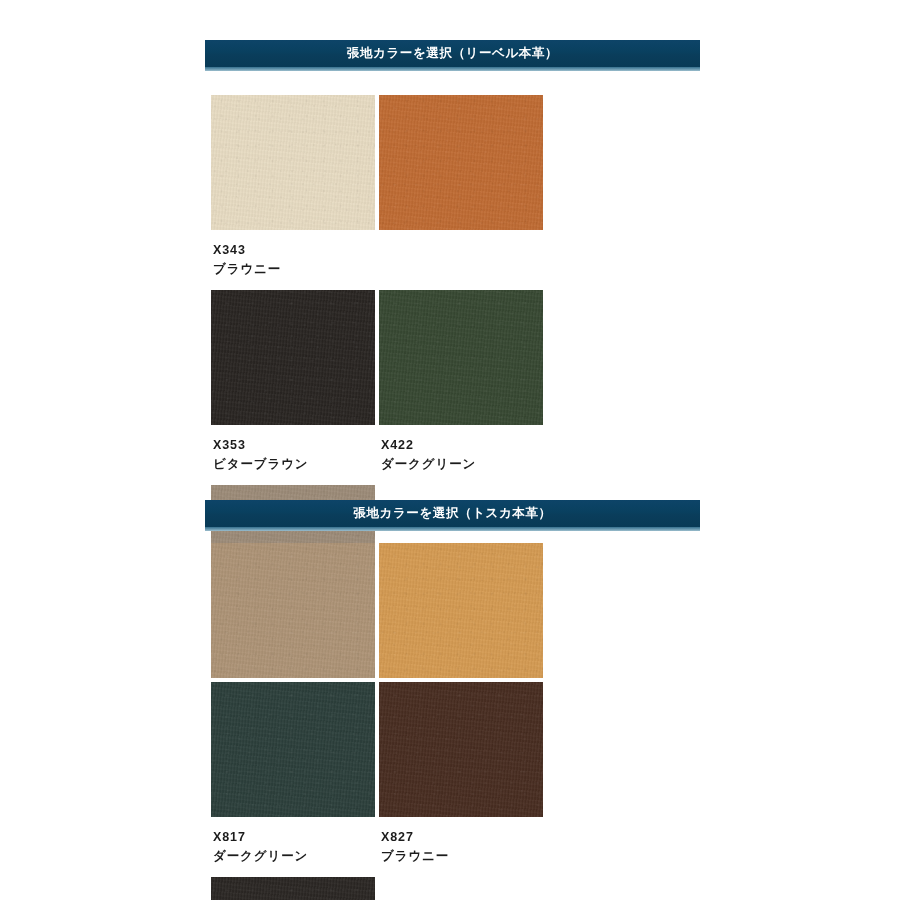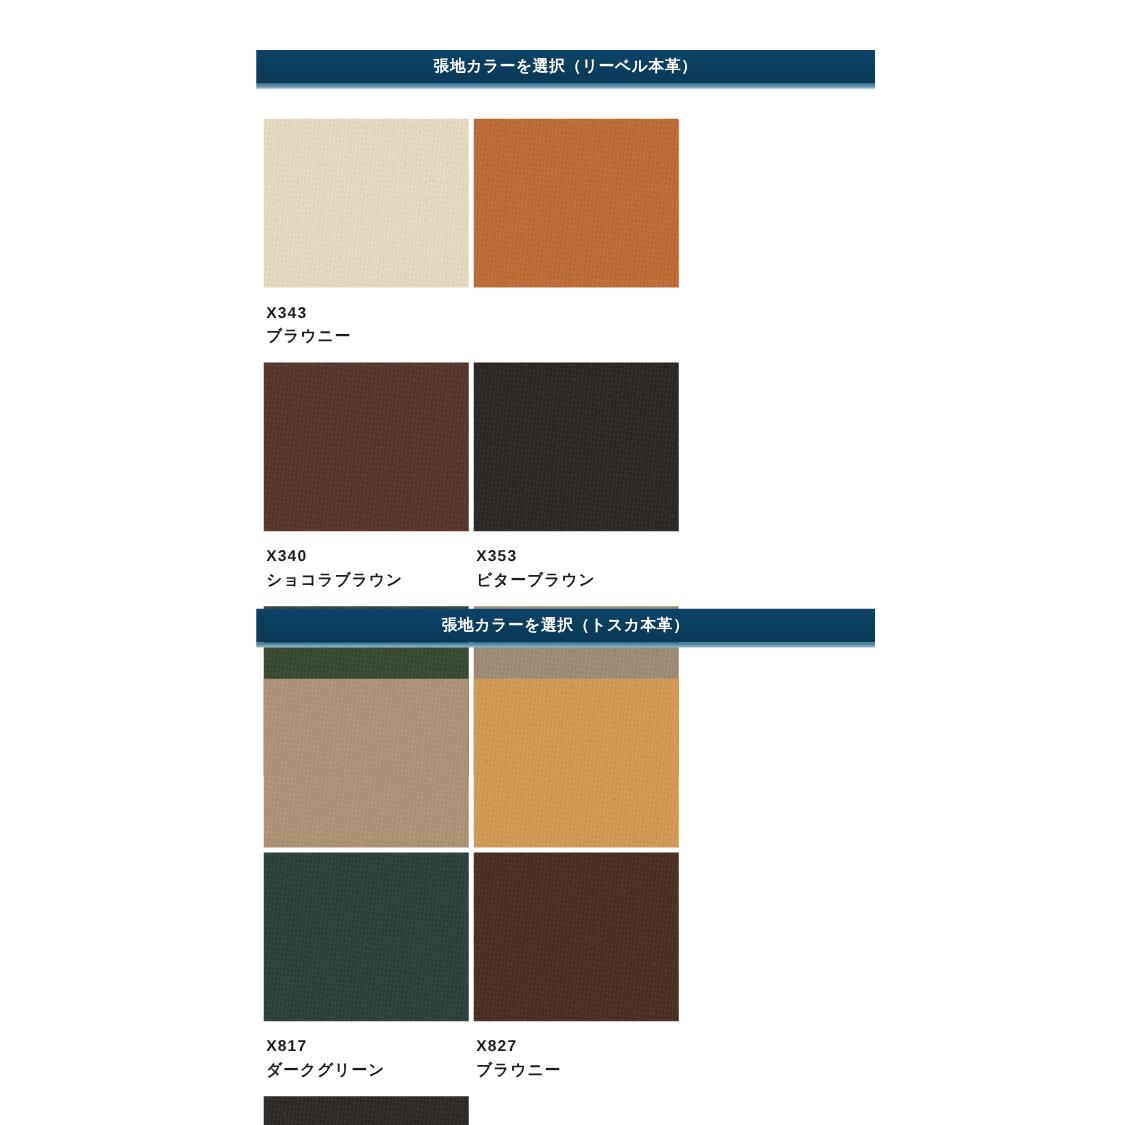--- a/index.html
+++ b/index.html
@@ -40,21 +40,21 @@
   .section-header::after {
     content: "";
     position: absolute;
     left: 0;
     right: 0;
     bottom: -4px;
     height: 4px;
     background: linear-gradient(to bottom, #356f8d 0%, #6e9db3 60%, #9dbecd 100%);
   }
   .hdr-1 { top: 0px; }
-  .hdr-2 { top: 447px; }
+  .hdr-2 { top: 460px; }
 
   
   .swatch-grid {
     position: absolute;
     left: 211px;
     width: 500px;
     display: flex;
     flex-wrap: wrap;
   }
   .grid-1 { top: 55px; }
@@ -131,27 +131,20 @@
         <div class="swatch-chip" style="background-color: rgb(231, 219, 194);"></div>
         <div class="swatch-caption">
           <div class="swatch-code">X343</div>
           <div class="swatch-label">ブラウニー</div>
         </div>
       </div>
       <div class="swatch-cell">
         <div class="swatch-chip" style="background-color: rgb(191, 107, 51);"></div>
       </div>
       <div class="swatch-cell">
-        <div class="swatch-chip" style="background-color: rgb(85, 52, 42);"></div>
-        <div class="swatch-caption">
-          <div class="swatch-code">X340</div>
-          <div class="swatch-label">ショコラブラウン</div>
-        </div>
-      </div>
-      <div class="swatch-cell">
         <div class="swatch-chip" style="background-color: rgb(41, 37, 34);"></div>
         <div class="swatch-caption">
           <div class="swatch-code">X353</div>
           <div class="swatch-label">ビターブラウン</div>
         </div>
       </div>
       <div class="swatch-cell">
         <div class="swatch-chip" style="background-color: rgb(55, 72, 50);"></div>
         <div class="swatch-caption">
           <div class="swatch-code">X422</div>

